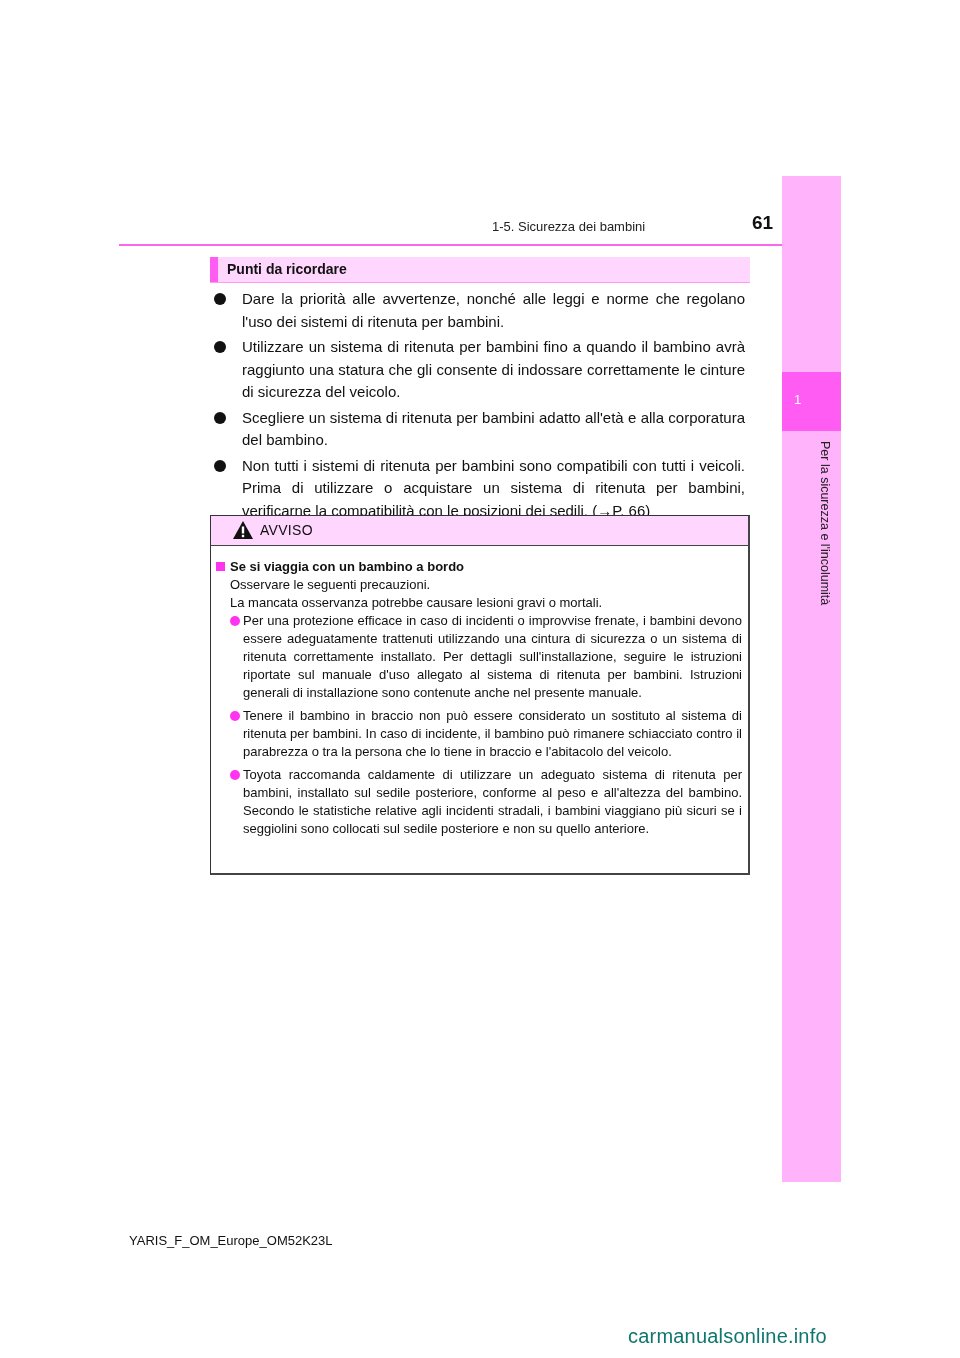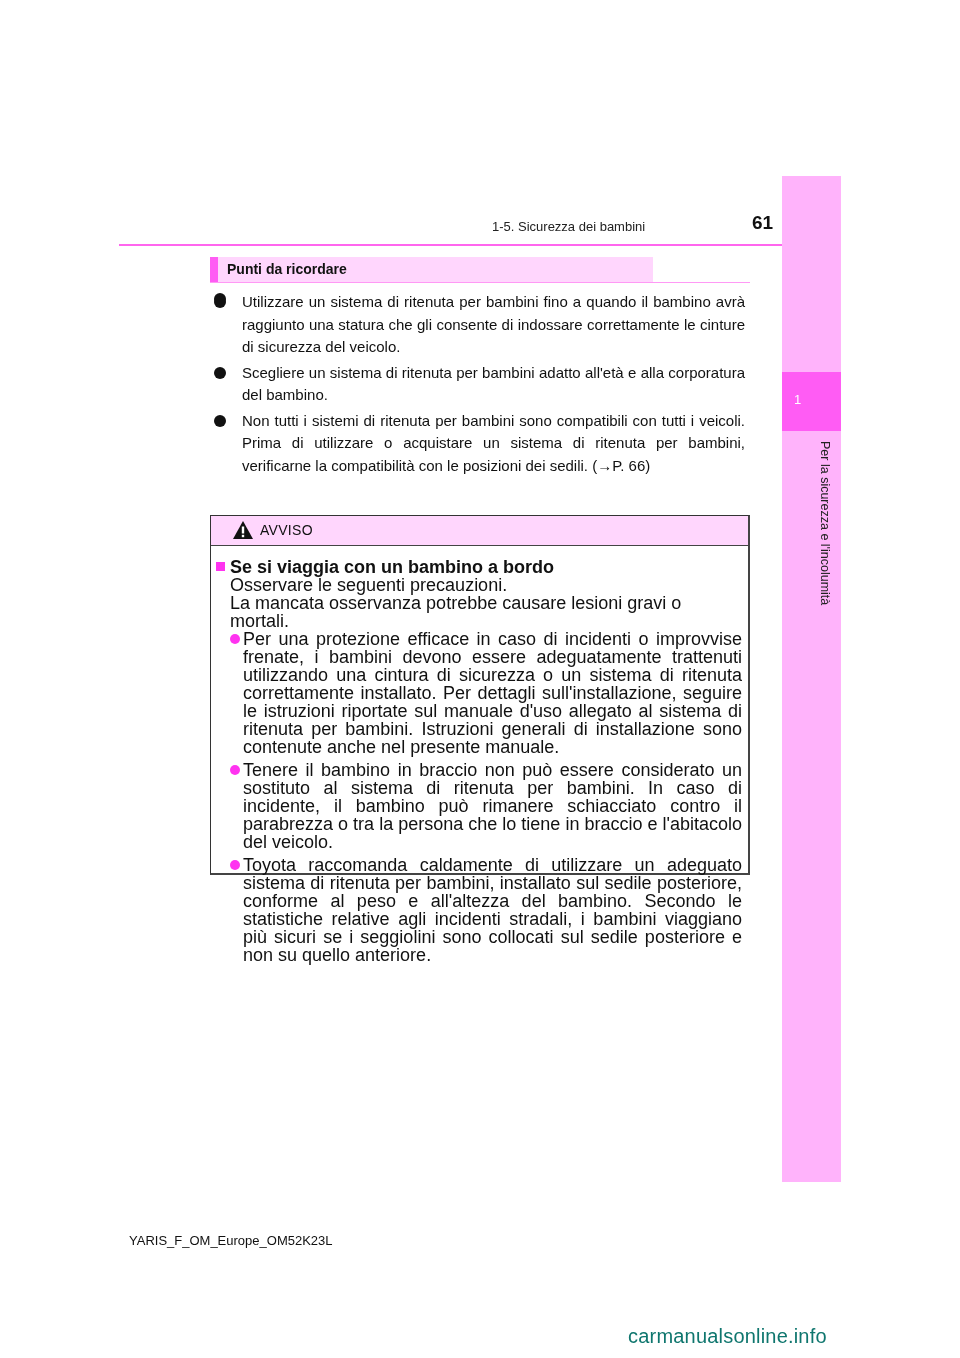--- a/index.html
+++ b/index.html
@@ -16,37 +16,37 @@
 
     
     .side-tab { left: 782px; top: 176px; width: 59px; height: 1006px; background: #ffb3fb; }
     .side-tab-number { left: 782px; top: 372px; width: 59px; height: 59px; background: #ff5cf4;
       color: #ffffff; font-size: 13px; }
     .side-tab-number span { position: absolute; left: 12px; top: 20px; }
     .side-tab-label { left: 818px; top: 441px; font-size: 12.5px; color: #222;
       writing-mode: vertical-rl; white-space: nowrap; }
 
     
-    .points-header { left: 210px; top: 257px; width: 443px; height: 25px; background: #ffd6fd;
+    .points-header { left: 210px; top: 257px; width: 540px; height: 25px; background: #ffd6fd;
       border-left: 8px solid #ff5cf4; box-sizing: border-box; padding-left: 16px; }
     .points-header span { position: absolute; left: 9px; top: 4px; font-size: 14px; font-weight: bold; color: #111; }
     .points-rule { left: 210px; top: 282px; width: 540px; height: 1px; background: #ff99f5; }
 
     .bullets { left: 213px; top: 288px; width: 532px; font-size: 15px; line-height: 22.5px; color: #111; }
     .bullet { position: relative; padding-left: 29px; margin-bottom: 3px; text-align: justify; }
     .bullet .dot { position: absolute; left: 1px; top: 5px; width: 12px; height: 12px; border-radius: 50%; background: #111; }
 
     
     .warn-box { left: 210px; top: 515px; width: 540px; height: 360px; box-sizing: border-box;
       border: 1px solid #333; border-right: 2px solid #444; border-bottom: 2px solid #444; padding-left: 32px; }
     .warn-header { position: absolute; left: 0; top: 0; right: 0; height: 29px; background: #ffd6fd;
       border-bottom: 1px solid #444; }
     .warn-icon { position: absolute; left: 22px; top: 5px; width: 20px; height: 18px; }
     .warn-title { position: absolute; left: 49px; top: 6px; font-size: 14px; color: #111; letter-spacing: 0.3px; }
-    .warn-body { position: absolute; left: 4px; top: 42px; right: 6px; font-size: 18px; line-height: 18px; color: #111; }
+    .warn-body { position: absolute; left: 4px; top: 42px; right: 6px; font-size: 13px; line-height: 18px; color: #111; }
     .warn-sub { position: relative; padding-left: 15px; font-weight: bold; }
     .warn-sub .sq { position: absolute; left: 1px; top: 4px; width: 9px; height: 9px; background: #ff33f0; }
     .warn-text { padding-left: 15px; }
     .warn-items { }
     .warn-item { position: relative; padding-left: 28px; text-align: justify; margin-bottom: 5px; }
     .warn-item .dot { position: absolute; left: 15px; top: 4px; width: 10px; height: 10px; border-radius: 50%; background: #ff33f0; }
 
     
     .footer-id { left: 129px; top: 1233px; font-size: 13px; color: #111; }
     .watermark { left: 628px; top: 1325px; font-size: 20px; color: #0f766e; letter-spacing: 0.2px; }
@@ -65,20 +65,21 @@
 <div class="abs side-tab-label">Per la sicurezza e l'incolumità</div>
 
 <div class="abs points-header">
   <span>Punti da ricordare</span>
 </div>
 <div class="abs points-rule"></div>
 
 <div class="abs bullets">
   <div class="bullet">
     <span class="dot"></span>
+    <span>Dare la priorità alle avvertenze, nonché alle leggi e norme che regolano l'uso dei sistemi di ritenuta per bambini.</span>
   </div>
   <div class="bullet">
     <span class="dot"></span>
     <span>Utilizzare un sistema di ritenuta per bambini fino a quando il bambino avrà raggiunto una statura che gli consente di indossare correttamente le cinture di sicurezza del veicolo.</span>
   </div>
   <div class="bullet">
     <span class="dot"></span>
     <span>Scegliere un sistema di ritenuta per bambini adatto all'età e alla corporatura del bambino.</span>
   </div>
   <div class="bullet">

